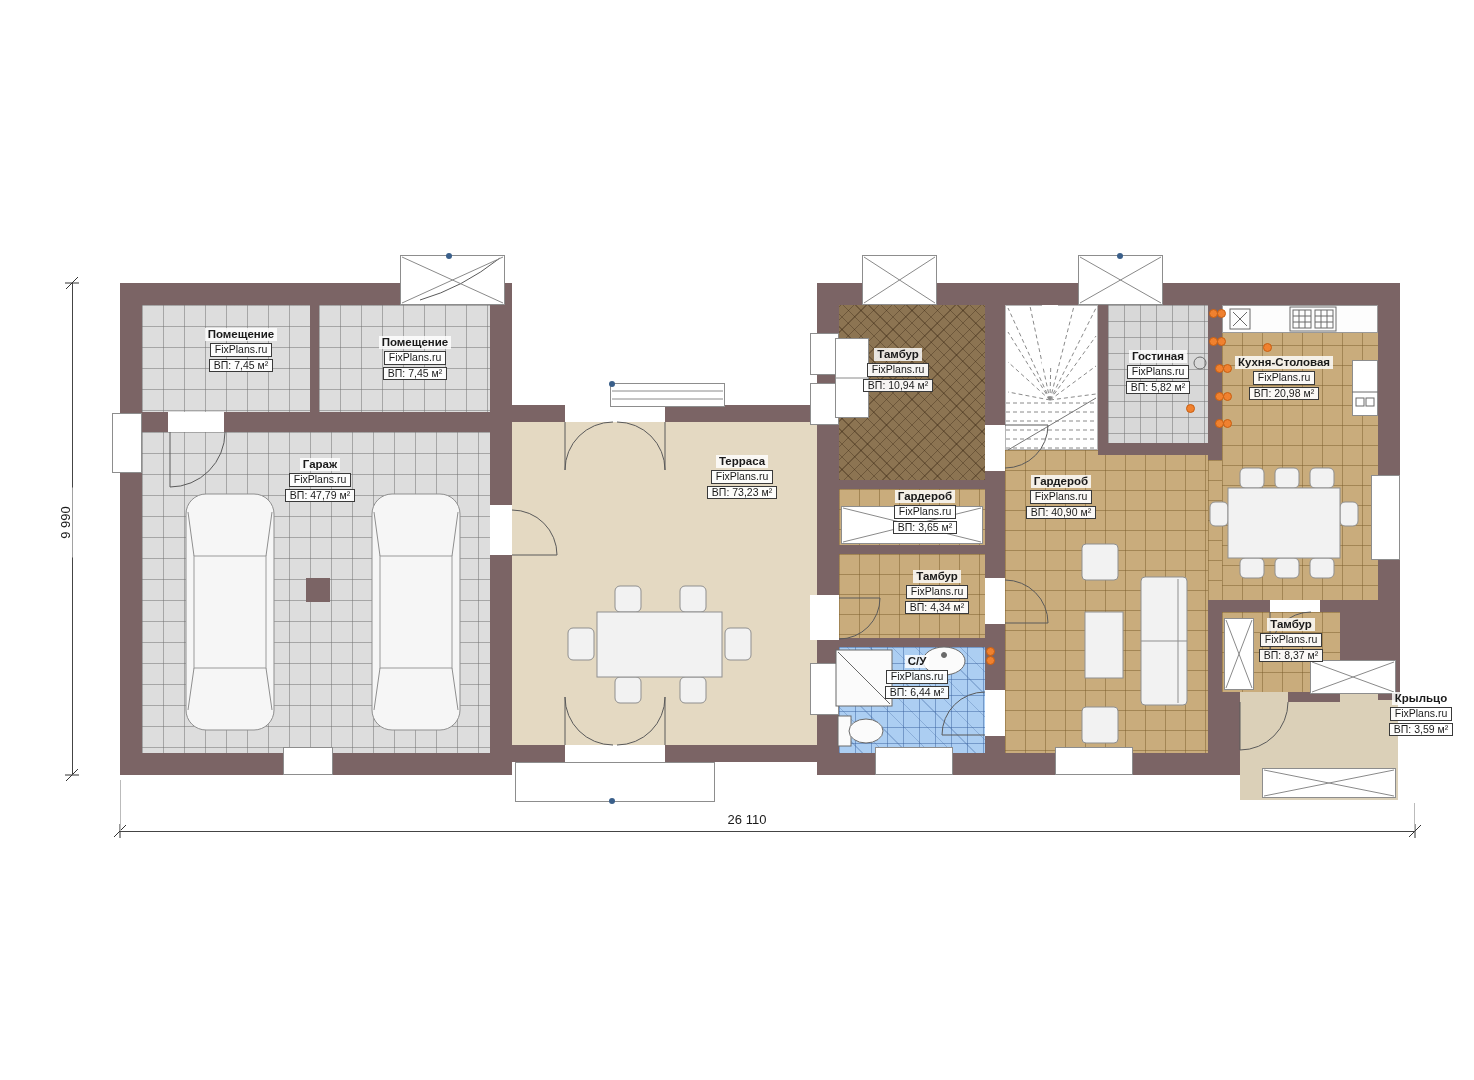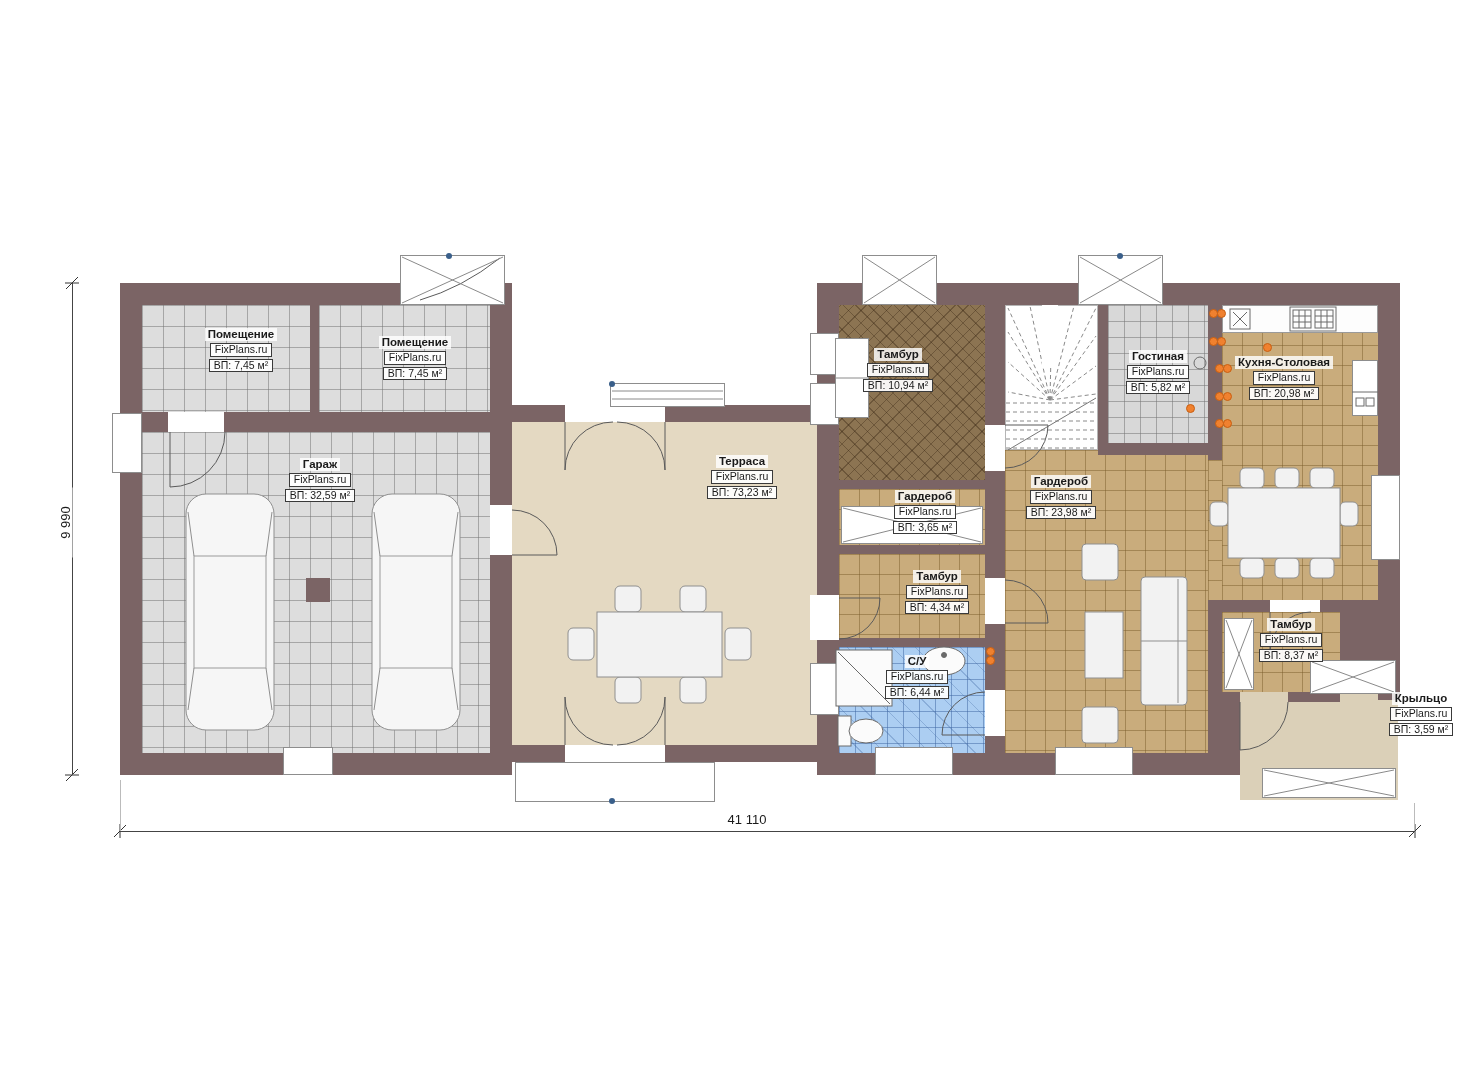--- a/index.html
+++ b/index.html
@@ -294,21 +294,21 @@
     <div class="rl-box">ВП: 7,45 м²</div>
   </div>
   <div class="room-label" style="left:356px;top:336px;width:118px">
     <div class="rl-name">Помещение</div>
     <div class="rl-box">FixPlans.ru</div>
     <div class="rl-box">ВП: 7,45 м²</div>
   </div>
   <div class="room-label" style="left:261px;top:458px;width:118px">
     <div class="rl-name">Гараж</div>
     <div class="rl-box">FixPlans.ru</div>
-    <div class="rl-box">ВП: 32,59 м²</div>
+    <div class="rl-box">ВП: 47,79 м²</div>
   </div>
   <div class="room-label" style="left:683px;top:455px;width:118px">
     <div class="rl-name">Терраса</div>
     <div class="rl-box">FixPlans.ru</div>
     <div class="rl-box">ВП: 73,23 м²</div>
   </div>
   <div class="room-label" style="left:843px;top:348px;width:110px">
     <div class="rl-name">Тамбур</div>
     <div class="rl-box">FixPlans.ru</div>
     <div class="rl-box">ВП: 10,94 м²</div>
@@ -324,21 +324,21 @@
     <div class="rl-box">ВП: 20,98 м²</div>
   </div>
   <div class="room-label" style="left:868px;top:490px;width:114px">
     <div class="rl-name">Гардероб</div>
     <div class="rl-box">FixPlans.ru</div>
     <div class="rl-box">ВП: 3,65 м²</div>
   </div>
   <div class="room-label" style="left:1004px;top:475px;width:114px">
     <div class="rl-name">Гардероб</div>
     <div class="rl-box">FixPlans.ru</div>
-    <div class="rl-box">ВП: 23,98 м²</div>
+    <div class="rl-box">ВП: 40,90 м²</div>
   </div>
   <div class="room-label" style="left:880px;top:570px;width:114px">
     <div class="rl-name">Тамбур</div>
     <div class="rl-box">FixPlans.ru</div>
     <div class="rl-box">ВП: 4,34 м²</div>
   </div>
   <div class="room-label" style="left:860px;top:655px;width:114px">
     <div class="rl-name">С/У</div>
     <div class="rl-box">FixPlans.ru</div>
     <div class="rl-box">ВП: 6,44 м²</div>
@@ -351,16 +351,16 @@
   <div class="room-label" style="left:1364px;top:692px;width:114px">
     <div class="rl-name">Крыльцо</div>
     <div class="rl-box">FixPlans.ru</div>
     <div class="rl-box">ВП: 3,59 м²</div>
   </div>
 
   <div class="dimline" style="left:120px;top:831px;width:1295px;height:1px"></div>
   <div class="dimline" style="left:72px;top:283px;width:1px;height:492px"></div>
   <div class="extline" style="left:120px;top:780px;width:1px;height:51px"></div>
   <div class="extline" style="left:1414px;top:803px;width:1px;height:28px"></div>
-  <div class="dimlabel" style="left:700px;top:812px;width:86px">41 110</div>
+  <div class="dimlabel" style="left:700px;top:812px;width:86px">26 110</div>
   <div class="dimlabel" style="left:30px;top:515px;width:62px;transform:rotate(-90deg)">9 990</div>
 
 </div>
 
 </body></html>

